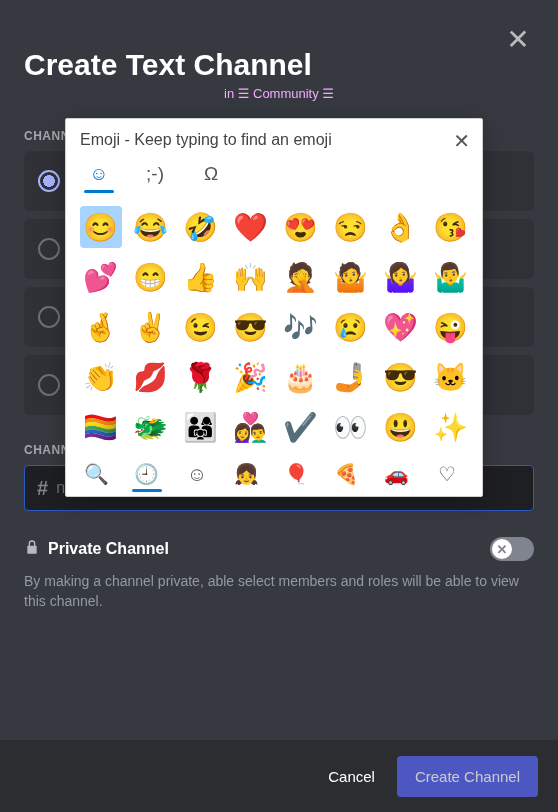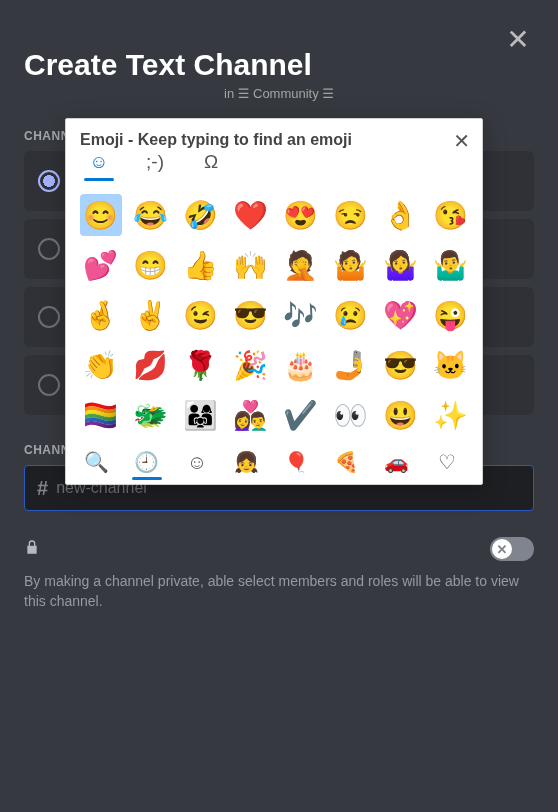--- a/index.html
+++ b/index.html
@@ -24,21 +24,21 @@
     cursor: pointer;
   }
   .title {
     text-align: left;
     font-size: 30px; font-weight: 800;
     color: #fff;
     margin-top: 24px;
   }
   .subtitle {
     text-align: center;
-    color: #a3a3a3;
+    color: #f0abfc;
     font-size: 13px;
     margin-top: 4px;
   }
   .section-label {
     font-size: 12px; font-weight: 700;
     color: #a3a6aa;
     letter-spacing: 0.5px;
     margin-top: 28px;
     text-transform: uppercase;
   }
@@ -124,21 +124,21 @@
     border-radius: 2px;
     box-shadow: 0 6px 24px rgba(0,0,0,0.25);
     padding: 12px 14px 10px;
     z-index: 10;
   }
   .ep-close {
     position: absolute; right: 12px; top: 10px;
     color: #555; font-size: 20px; cursor: pointer;
   }
   .ep-title {
-    color: #444; font-size: 16px; margin-bottom: 2px; font-weight: bold;
+    color: #444; font-size: 16px; margin-bottom: 14px;
   }
   .ep-tabs {
     display: flex; gap: 30px; padding: 0 6px 6px;
     border-bottom: 1px solid transparent;
     margin-bottom: 14px;
     align-items: center;
   }
   .ep-tab {
     color: #555; font-size: 19px; position: relative;
     width: 26px; text-align: center; cursor: pointer;
@@ -204,27 +204,32 @@
     <input class="input" placeholder="new-channel" style="">
   </div>
 
   <div class="priv-row">
     <div class="priv-left">
       <span class="lock">
         <svg width="16" height="16" viewBox="0 0 24 24" fill="currentColor">
             <path d="M17 10V7a5 5 0 0 0-10 0v3H5v12h14V10h-2zm-8-3a3 3 0 1 1 6 0v3H9V7z"></path>
           </svg>
       </span>
+      <span class="priv-label">Private Channel</span>
     </div>
     <div class="toggle">
       <div class="knob">✕</div>
     </div>
   </div>
   <div class="priv-desc">By making a channel private, able select members and roles will be able to view this channel.</div>
 
+  <div class="footer">
+    <button class="btn-cancel">Cancel</button>
+    <button class="btn-primary">Create Channel</button>
+  </div>
 </div>
 
 <div class="emoji-picker">
   <div class="ep-close">✕</div>
   <div class="ep-title">Emoji - Keep typing to find an emoji</div>
   <div class="ep-tabs" id="ep-tabs">
       <div class="ep-tab active">☺</div>
       <div class="ep-tab">;-)</div>
       <div class="ep-tab">Ω</div>
     </div>

